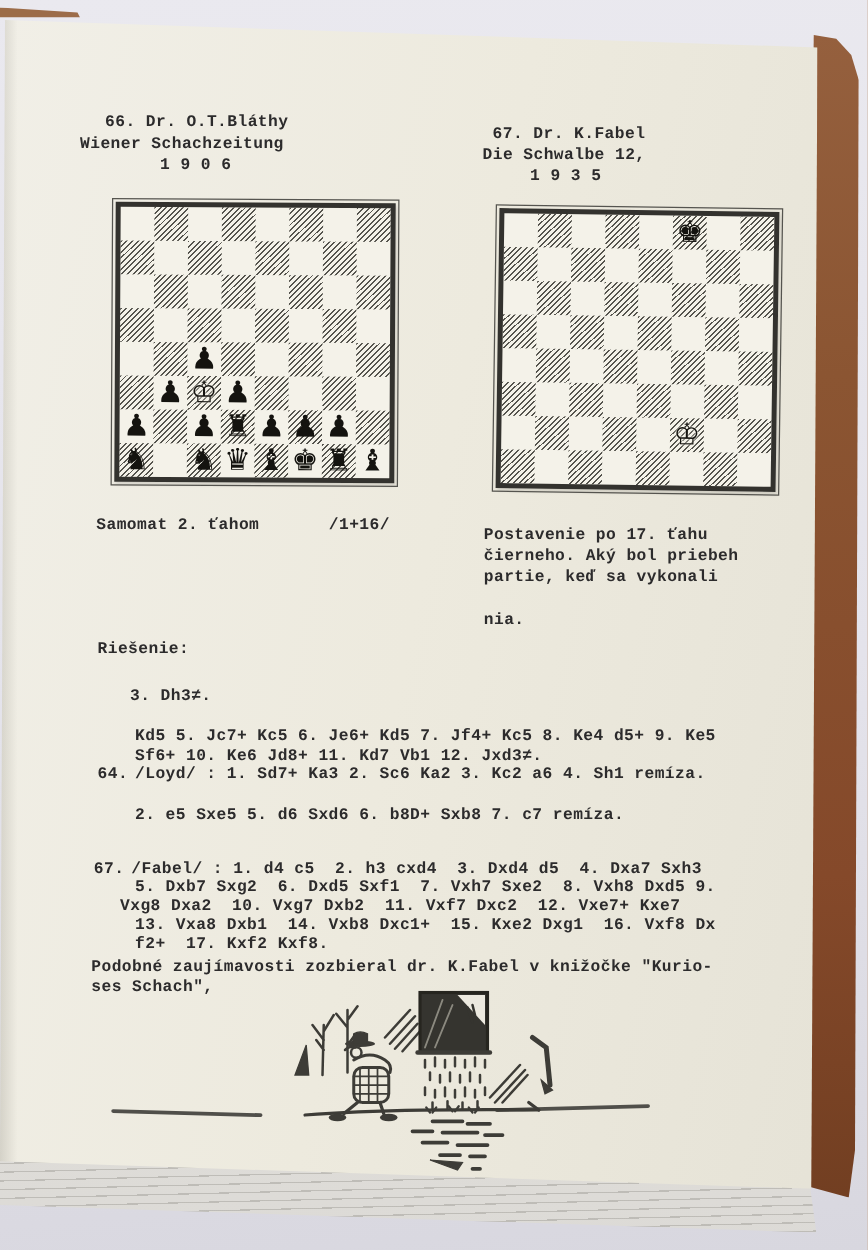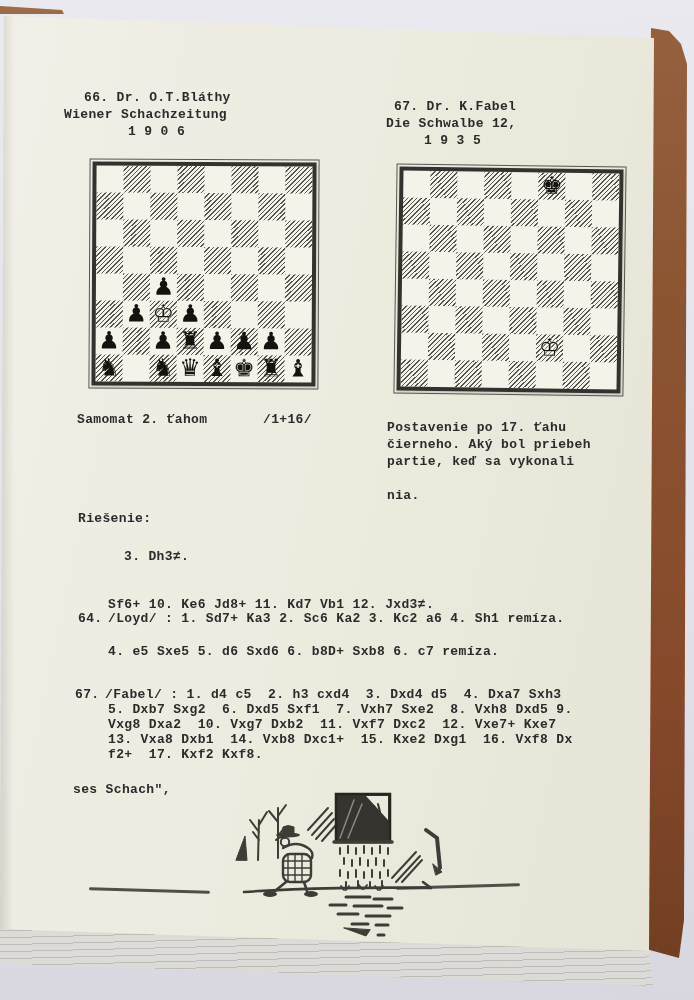--- a/index.html
+++ b/index.html
@@ -241,35 +241,37 @@
 
   <div class="tw" style="left:77px;top:412px">Samomat 2. ťahom</div>
   <div class="tw" style="left:263px;top:412px">/1+16/</div>
   <div class="tw" style="left:387px;top:420px">Postavenie po 17. ťahu</div>
   <div class="tw" style="left:387px;top:454px">partie, keď sa vykonali</div>
   <div class="tw" style="left:387px;top:437px">čierneho. Aký bol priebeh</div>
   <div class="tw" style="left:387px;top:488px">nia.</div>
 
   <div class="tw" style="left:78px;top:511px">Riešenie:</div>
 
-  <div class="tw" style="left:124px;top:549px">3. Dh3≠.</div>
-
+  <div class="tw" style="left:104px;top:549px">3. Dh3≠.</div>
+
+  <div class="tw" style="left:108px;top:581px">Kd5 5. Jc7+ Kc5 6. Je6+ Kd5 7. Jf4+ Kc5 8. Ke4 d5+ 9. Ke5</div>
   <div class="tw" style="left:108px;top:597px">Sf6+ 10. Ke6 Jd8+ 11. Kd7 Vb1 12. Jxd3≠.</div>
 
   <div class="tw" style="left:78px;top:611px"><span class="num">64.</span><span>/Loyd/ : 1. Sd7+ Ka3 2. Sc6 Ka2 3. Kc2 a6 4. Sh1 remíza.</span></div>
 
-  <div class="tw" style="left:108px;top:644px">4. e5 Sxe5 5. d6 Sxd6 6. b8D+ Sxb8 6. c7 remíza.</div>
+  <div class="tw" style="left:108px;top:644px">2. e5 Sxe5 5. d6 Sxd6 6. b8D+ Sxb8 7. c7 remíza.</div>
 
 
   <div class="tw" style="left:75px;top:687px"><span class="num">67.</span><span>/Fabel/ : 1. d4 c5  2. h3 cxd4  3. Dxd4 d5  4. Dxa7 Sxh3</span></div>
   <div class="tw" style="left:108px;top:702px">5. Dxb7 Sxg2  6. Dxd5 Sxf1  7. Vxh7 Sxe2  8. Vxh8 Dxd5 9.</div>
-  <div class="tw" style="left:108px;top:717px">Vxg8 Dxa2  10. Vxg7 Dxb2  11. Vxf7 Dxc2  12. Vxe7+ Kxe7</div>
+  <div class="tw" style="left:96px;top:717px">Vxg8 Dxa2  10. Vxg7 Dxb2  11. Vxf7 Dxc2  12. Vxe7+ Kxe7</div>
   <div class="tw" style="left:108px;top:732px">13. Vxa8 Dxb1  14. Vxb8 Dxc1+  15. Kxe2 Dxg1  16. Vxf8 Dx</div>
   <div class="tw" style="left:108px;top:747px">f2+  17. Kxf2 Kxf8.</div>
 
+  <div class="tw" style="left:73px;top:766px">Podobné zaujímavosti zozbieral dr. K.Fabel v knižočke "Kurio-</div>
   <div class="tw" style="left:73px;top:782px">ses Schach",</div>
 
   <div class="rule" style="left:89px;top:889px;width:121px;transform:rotate(1.6deg)"></div>
   <div class="rule" style="left:396px;top:885px;width:124px;transform:rotate(-1.6deg)"></div>
 
   <svg style="left:228px;top:778px" width="250" height="160" viewBox="0 0 250 160">
     <g stroke="#3d3c37" stroke-linecap="round" fill="none">
       <path d="M16 114 C70 110 150 109 203 110" stroke-width="2.6"></path>
       <path d="M195 104 L203 110" stroke-width="2.6"></path>
       <g stroke-width="2">

